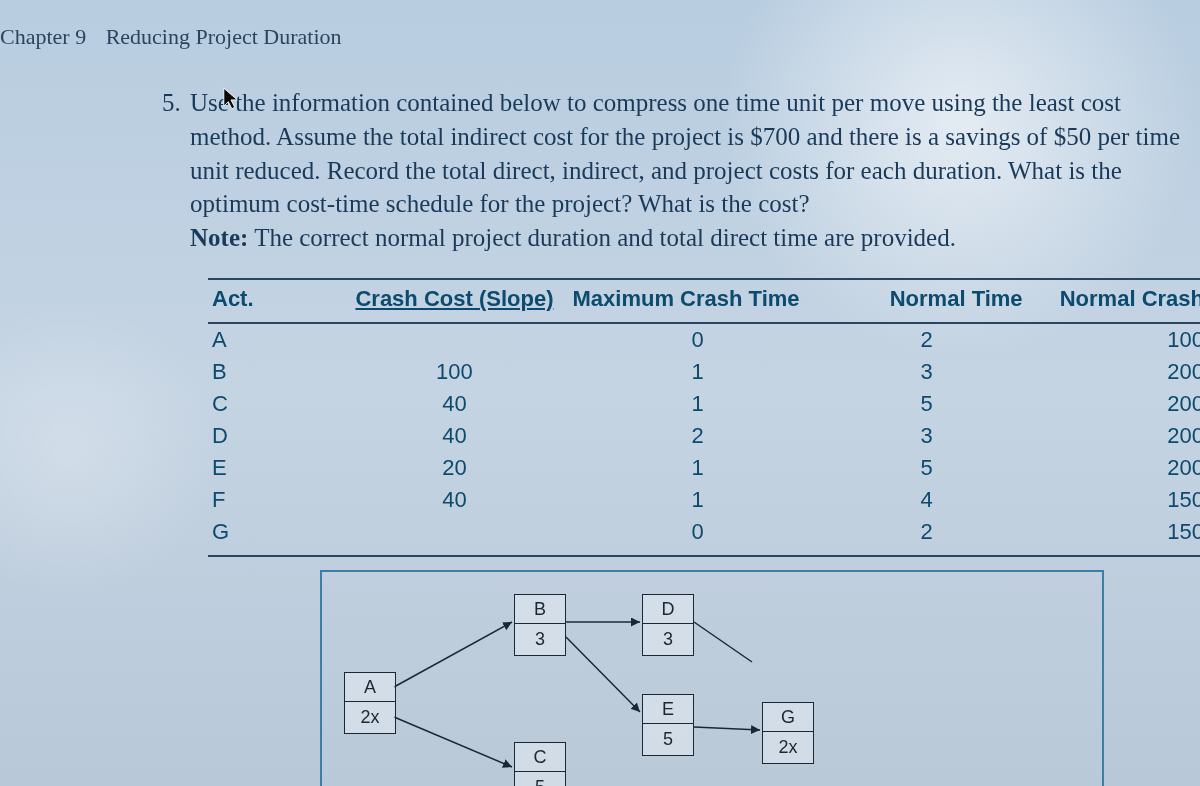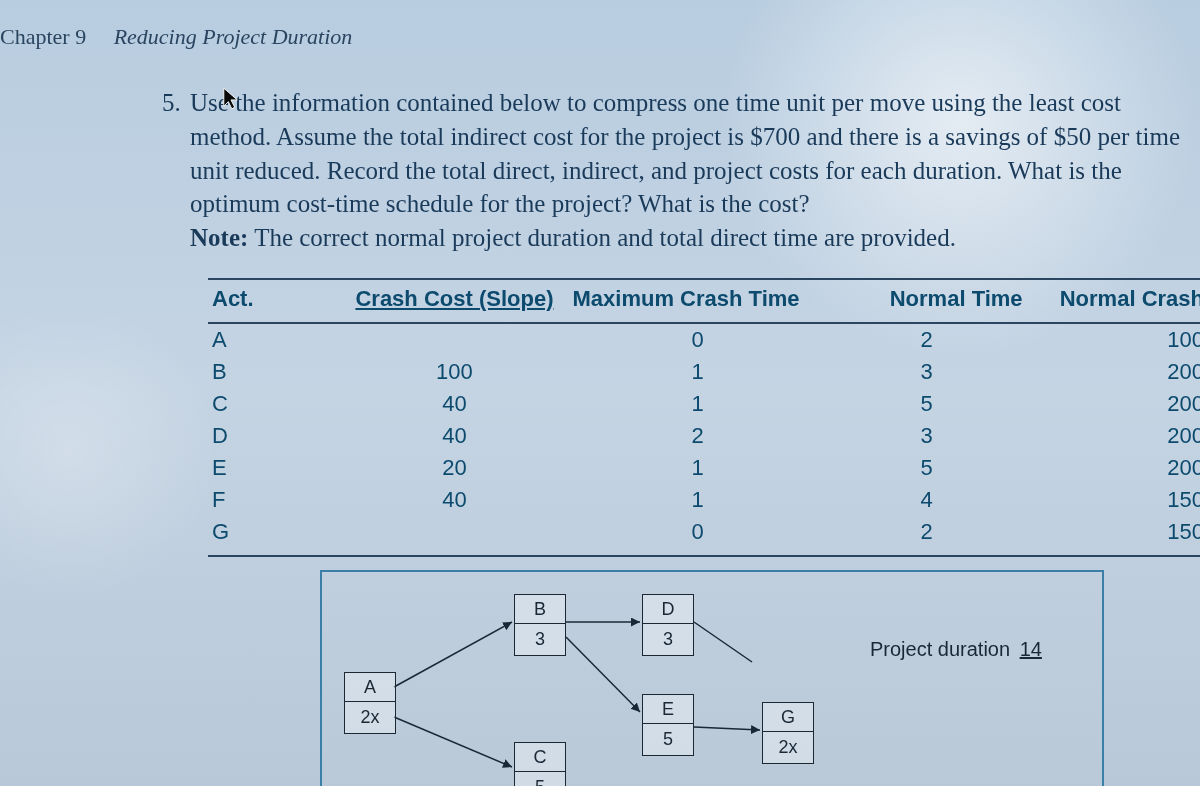--- a/index.html
+++ b/index.html
@@ -15,24 +15,23 @@
   }
   .chapter-header {
     position: absolute;
     top: 24px;
     left: 0px;
     font-size: 22px;
     color: #2a4560;
   }
   .chapter-header .num {
     font-weight: 400;
-    margin-right: 22px;
+    margin-right: 14px;
   }
   .chapter-header .title {
-    font-style: italic;
   }
   .problem-block {
     position: absolute;
     top: 86px;
     left: 190px;
     width: 1000px;
     font-size: 25px;
     color: #1a3a5a;
     line-height: 1.35;
   }
@@ -279,17 +278,13 @@
   </div>
   <div class="node node-E">
     <div class="label">E</div>
     <div class="dur">5</div>
   </div>
   <div class="node node-G">
     <div class="label">G</div>
     <div class="dur">2x</div>
   </div>
 
-  <div class="proj-dur">
-    <span>Project duration</span>
-    <span class="val">14</span>
-  </div>
 </div>
 
 </body></html>

